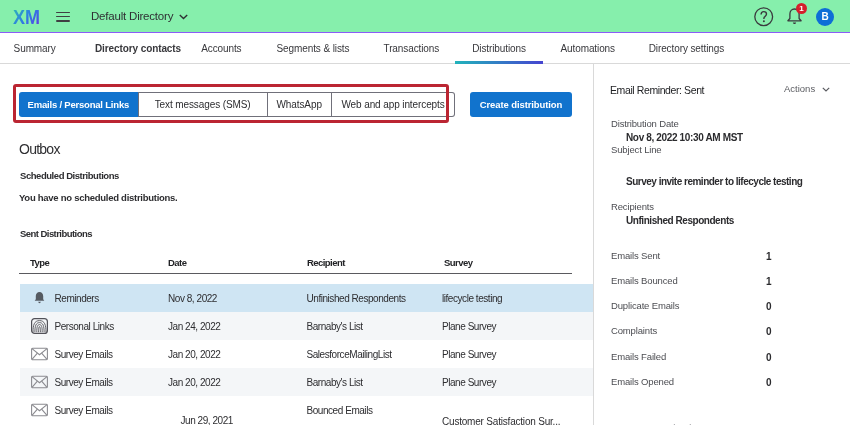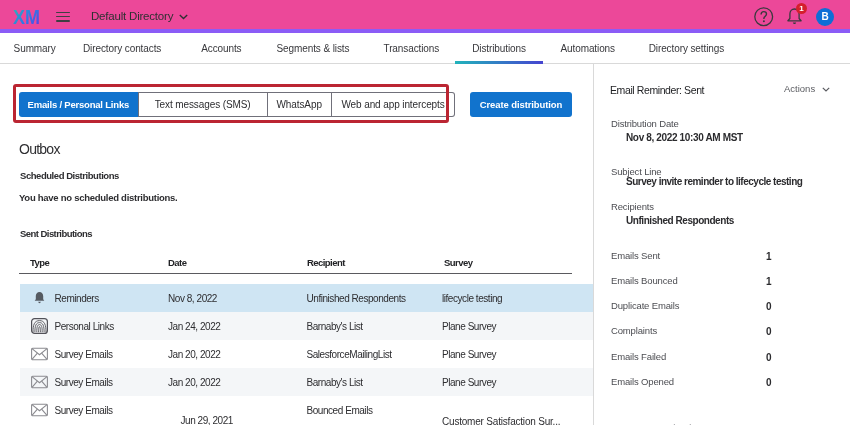--- a/index.html
+++ b/index.html
@@ -1,20 +1,20 @@
 <!DOCTYPE html>
 <html><head>
 <meta charset="utf-8">
 <style>
 * { margin:0; padding:0; box-sizing:border-box; }
 html,body { width:850px; height:425px; }
 body { font-family:"Liberation Sans", sans-serif; -webkit-font-smoothing:antialiased; background:#fff; position:relative; overflow:hidden; color:#2d2d30; }
 
 
-.topbar { position:absolute; left:0; top:0; width:850px; height:33px; background:#ec4899; border-bottom:4px solid #8b5cf6; }
+.topbar { position:absolute; left:0; top:0; width:850px; height:33px; background:#86efac; border-bottom:1px solid #8b5cf6; }
 .xmlogo { position:absolute; left:12px; top:8px; }
 .burger { position:absolute; left:56px; top:11.5px; width:14px; height:11px; }
 .burger div { height:1.8px; background:#3f3f42; border-radius:1px; margin-bottom:2.4px; }
 .dirname { position:absolute; left:91px; top:10px; font-size:11.5px; letter-spacing:-0.2px; color:#2f3033; line-height:13px; }
 .helpbtn { position:absolute; left:754px; top:7px; }
 .bellwrap { position:absolute; left:786px; top:7px; }
 .badge { position:absolute; left:796px; top:3px; width:11px; height:11px; background:#d41f2c; border-radius:50%; color:#fff; font-size:8px; font-weight:bold; text-align:center; line-height:11px; }
 .avatar { position:absolute; left:816px; top:8px; width:18px; height:18px; background:#0e6ed6; border-radius:50%; color:#fff; font-size:10px; font-weight:bold; text-align:center; line-height:18px; }
 
 
@@ -86,21 +86,21 @@
   <svg class="bellwrap" width="17" height="18" viewBox="0 0 17 18">
     <path d="M8.5 2 C5.8 2 3.9 4.3 3.9 7 L3.9 11.5 L1.9 13.8 L15.1 13.8 L13.1 11.5 L13.1 7 C13.1 4.3 11.2 2 8.5 2 Z" fill="none" stroke="#3a3a3e" stroke-width="1.3" stroke-linejoin="round"></path>
     <path d="M6.9 15.4 C7.2 16.4 7.7 16.9 8.5 16.9 C9.3 16.9 9.8 16.4 10.1 15.4 Z" fill="#3a3a3e"></path>
   </svg>
   <div class="badge">1</div>
   <div class="avatar">B</div>
 </div>
 
 <div class="tabs">
   <div class="tab" style="left:13.6px;">Summary</div>
-  <div class="tab" style="left:83px;">Directory contacts</div>
+  <div class="tab" style="left:95px;font-weight:bold;">Directory contacts</div>
   <div class="tab" style="left:201.2px;">Accounts</div>
   <div class="tab" style="left:276.5px;">Segments &amp; lists</div>
   <div class="tab" style="left:383.5px;">Transactions</div>
   <div class="tab" style="left:472.2px;">Distributions</div>
   <div class="tab" style="left:560.5px;">Automations</div>
   <div class="tab" style="left:648.7px;">Directory settings</div>
   <div class="tabul"></div>
 </div>
 
 <div class="segwrap">
@@ -188,21 +188,21 @@
 
 <div class="rpanel">
   <div class="rtitle">Email Reminder: Sent</div>
   <div class="actions">Actions
     <svg width="8" height="5" viewBox="0 0 8 5" style="margin-left:4px;">
         <polyline points="0.8,0.8 4,4 7.2,0.8" fill="none" stroke="#5b5c61" stroke-width="1.2"></polyline>
       </svg>
   </div>
   <div class="rlabel" style="top:54px;">Distribution Date</div>
   <div class="rvalue" style="top:68px; letter-spacing:-0.35px;">Nov 8, 2022 10:30 AM MST</div>
-  <div class="rlabel" style="top:102px;">Subject Line</div>
+  <div class="rlabel" style="top:80px;">Subject Line</div>
   <div class="rvalue" style="top:111.5px; letter-spacing:-0.5px;">Survey invite reminder to lifecycle testing</div>
   <div class="rlabel" style="top:136.8px;">Recipients</div>
   <div class="rvalue" style="top:151px; letter-spacing:-0.45px;">Unfinished Respondents</div>
 
   <div class="rlabel" style="top:186px;">Emails Sent</div>
     <div class="statval" style="top:186.5px;">1</div>
   <div class="rlabel" style="top:211.3px;">Emails Bounced</div>
     <div class="statval" style="top:212px;">1</div>
   <div class="rlabel" style="top:236.1px;">Duplicate Emails</div>
     <div class="statval" style="top:237px;">0</div>

